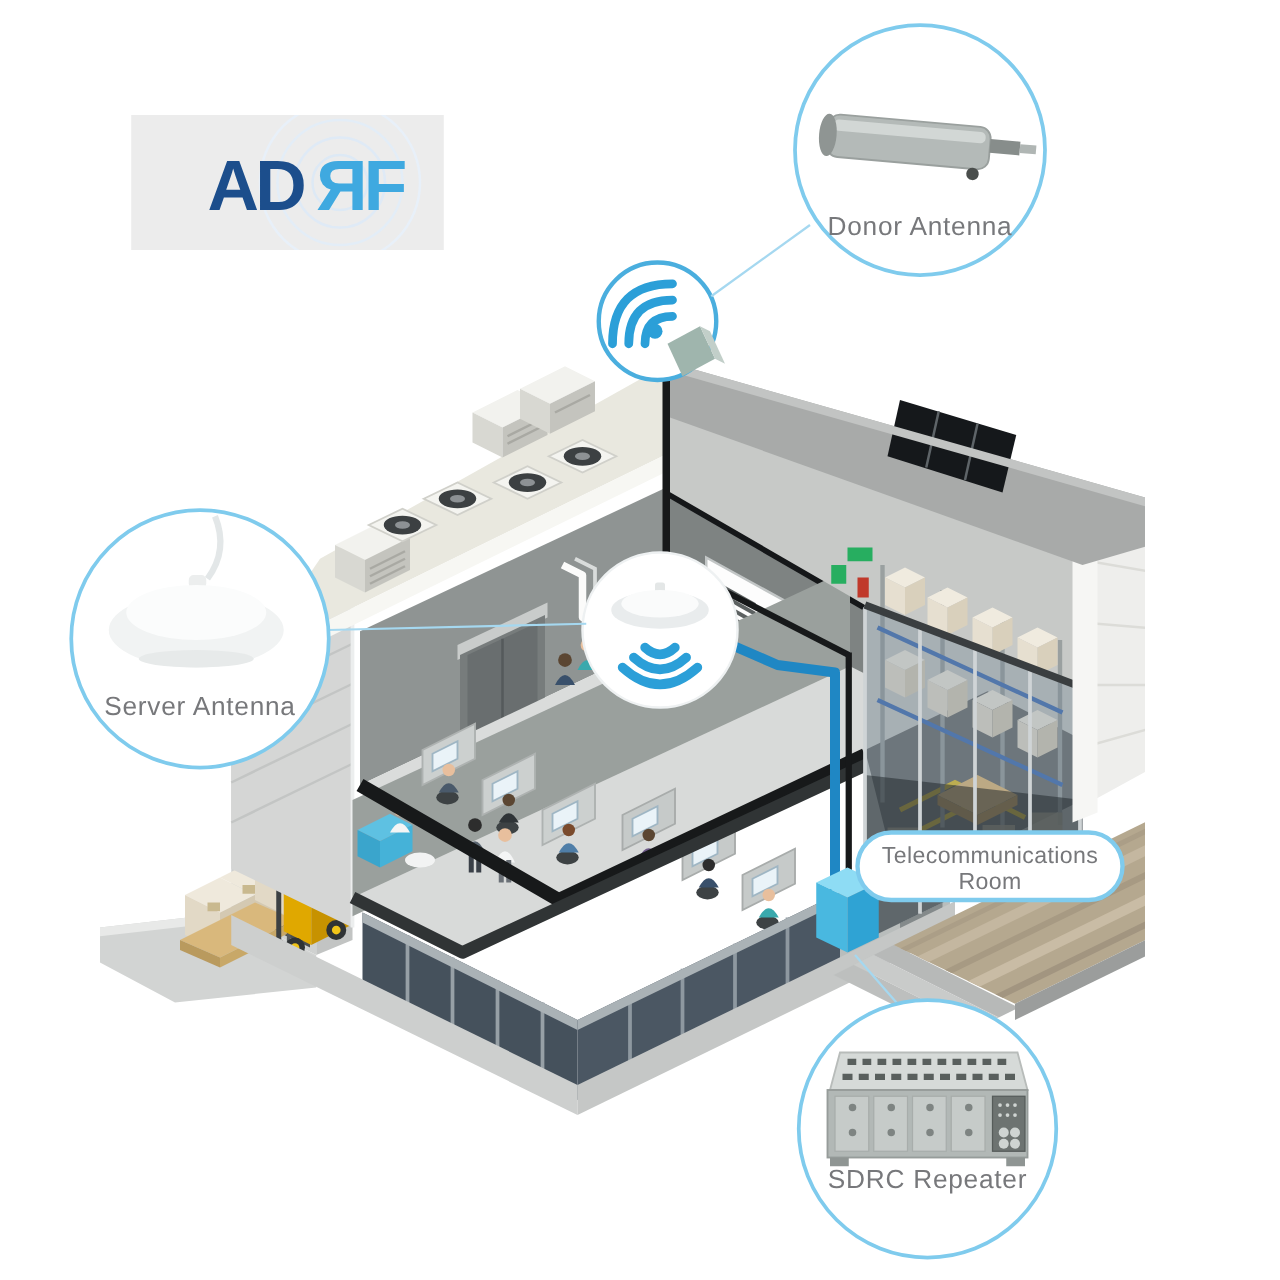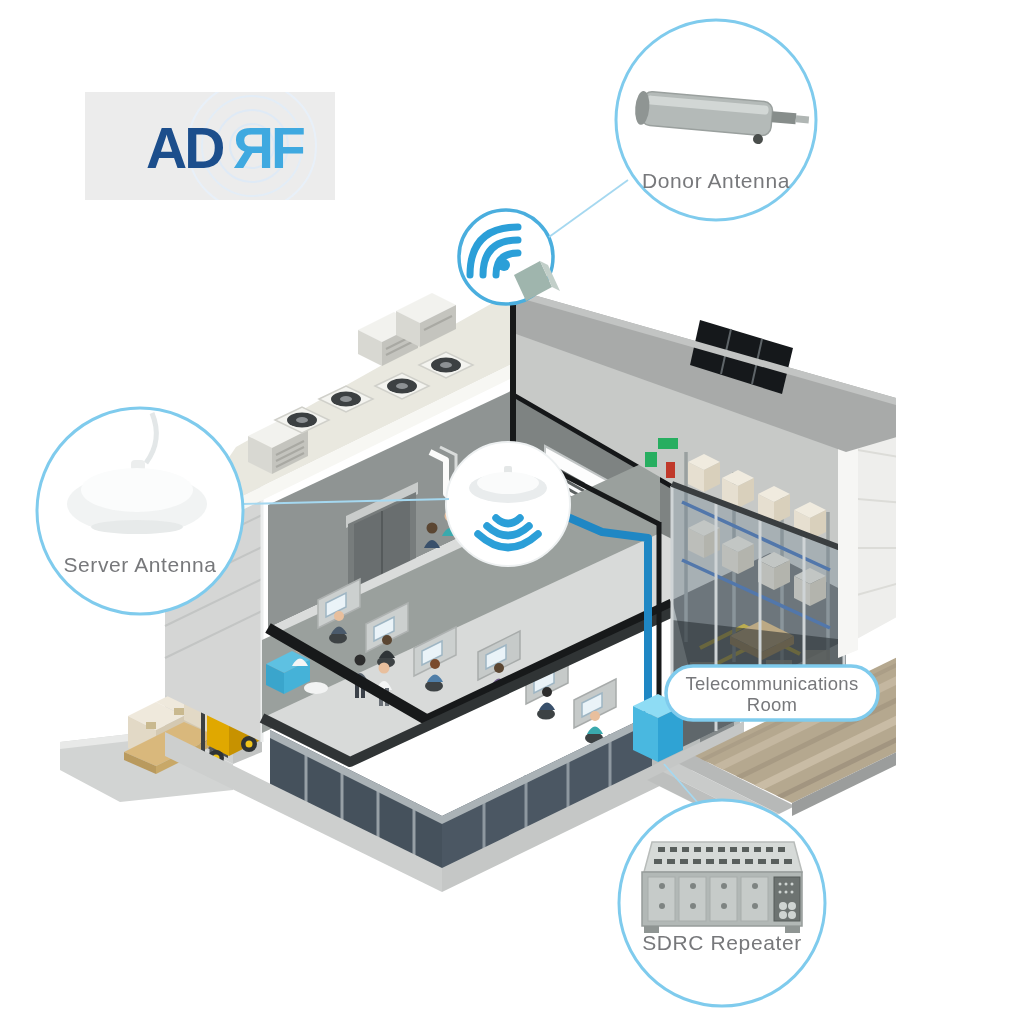--- a/index.html
+++ b/index.html
@@ -1,17 +1,17 @@
 <!DOCTYPE html>
 <html><head>
 <meta charset="utf-8">
 <style>
   html,body{margin:0;padding:0;background:#fff;}
   .stage{position:relative;width:896px;height:1024px;background:#ffffff;overflow:hidden;
-         font-family:"Liberation Sans", sans-serif;}
+         font-family:"Liberation Sans", sans-serif;margin-left:20px;}
   svg{position:absolute;left:0;top:0;}
   text{font-family:"Liberation Sans", sans-serif;}
   .callout-label{fill:#77787b;font-size:21px;letter-spacing:.6px;}
   .pill-label{fill:#77787b;font-size:18.5px;letter-spacing:.3px;}
   .logo-a{font-weight:bold;font-size:57px;letter-spacing:-3px;}
 </style>
 </head>
 <body>
 
 <div class="stage">

